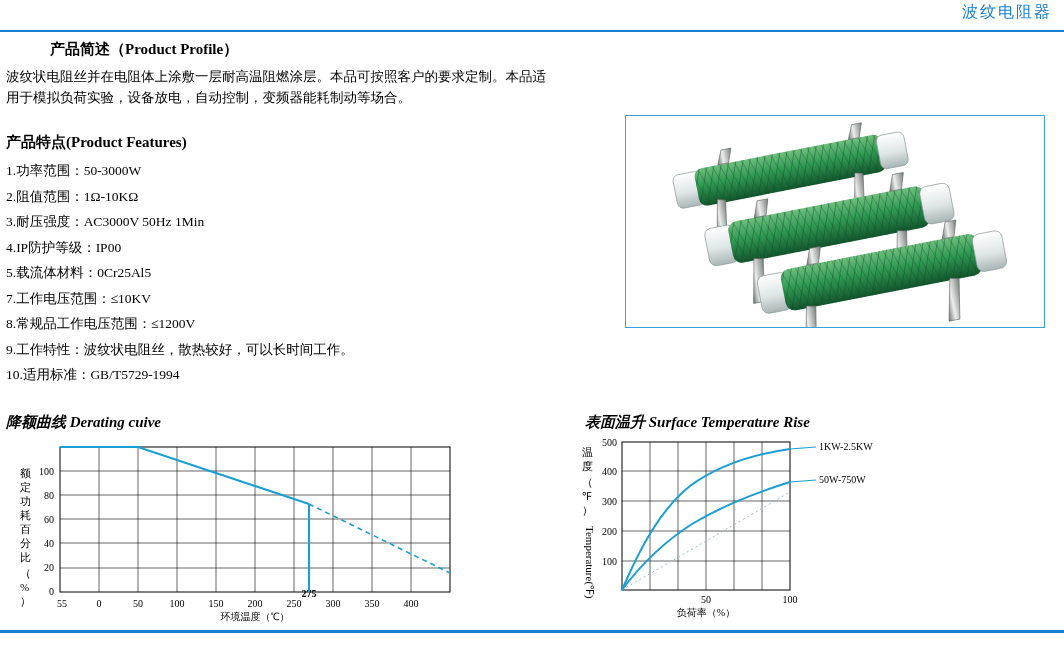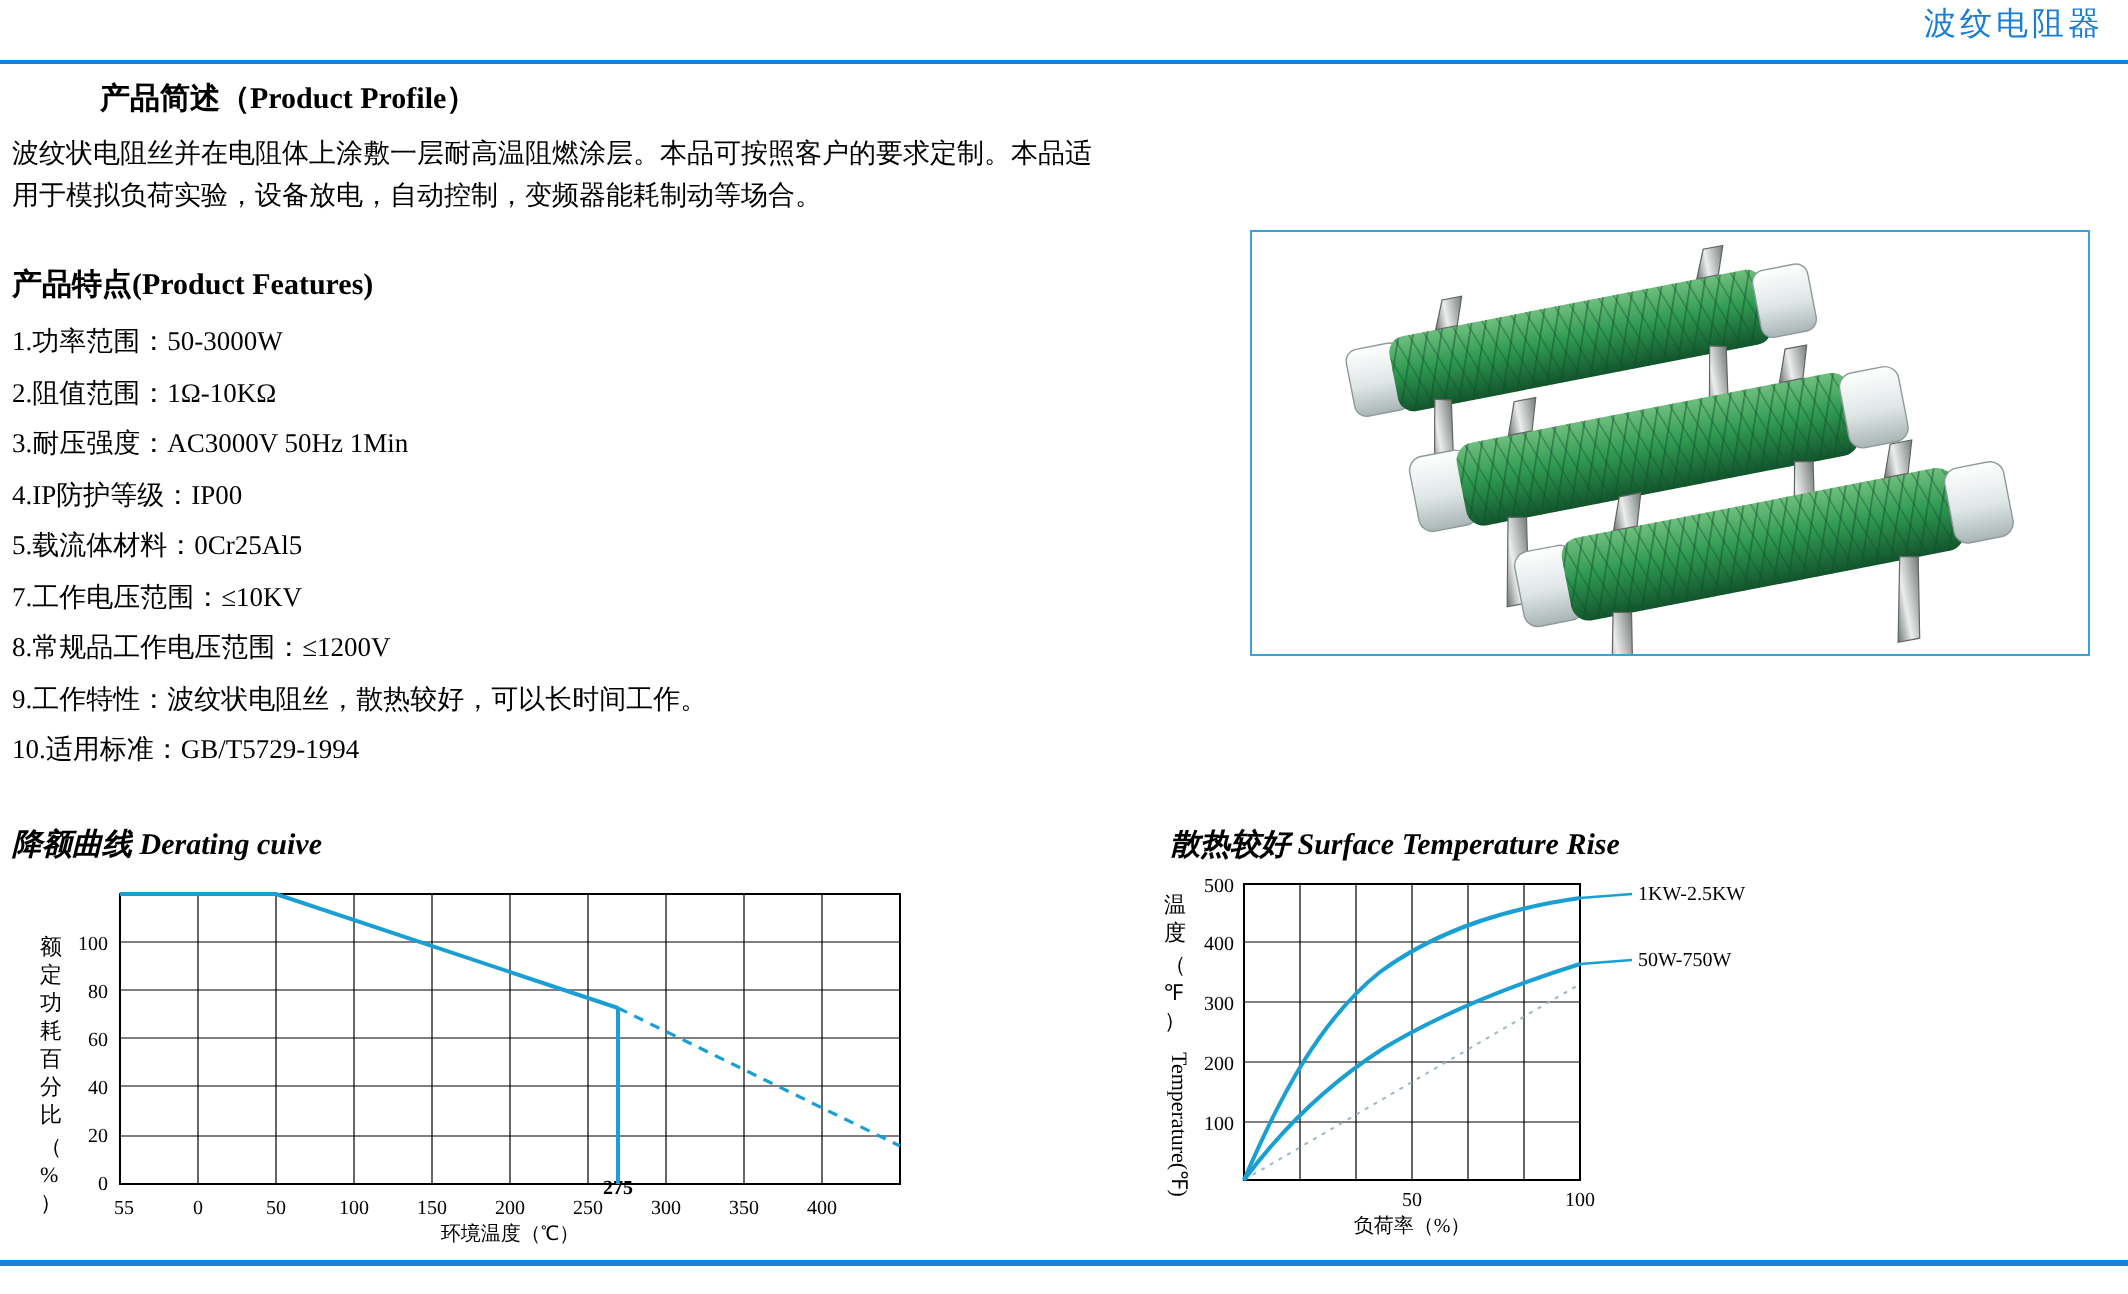--- a/index.html
+++ b/index.html
@@ -160,21 +160,21 @@
       <rect x="349" y="140" width="30" height="38" rx="7" fill="url(#capGrad)" stroke="#8e9a9a" stroke-width="0.7"></rect>
       <path d="M182 138 l6 -16 l11 0 l-5 16 z" fill="url(#metalGrad)" stroke="#5e6562" stroke-width="0.6"></path>
       <path d="M320 138 l6 -16 l11 0 l-5 16 z" fill="url(#metalGrad)" stroke="#5e6562" stroke-width="0.6"></path>
       <path d="M174 178 l-9 42 l11 0 l7 -40 z" fill="url(#metalGrad)" stroke="#5e6562" stroke-width="0.6"></path>
       <path d="M320 178 l-9 42 l11 0 l7 -40 z" fill="url(#metalGrad)" stroke="#5e6562" stroke-width="0.6"></path>
     </g>
   </svg>
 </div>
 
 <div class="chart-heading" id="derating-heading">降额曲线 Derating cuive</div>
-<div class="chart-heading" id="temp-heading">散热较好 Surface Temperature Rise</div>
+<div class="chart-heading" id="temp-heading">表面温升 Surface Temperature Rise</div>
 
 <div class="chart-box" id="derating-chart">
   <svg width="520" height="185" viewBox="0 0 520 185">
 
     <rect x="60" y="10" width="390" height="145" fill="#ffffff" stroke="#000" stroke-width="1"></rect>
 
     <g stroke="#000" stroke-width="0.6">
       <line x1="99" y1="10" x2="99" y2="155"></line>
       <line x1="138" y1="10" x2="138" y2="155"></line>
       <line x1="177" y1="10" x2="177" y2="155"></line>

